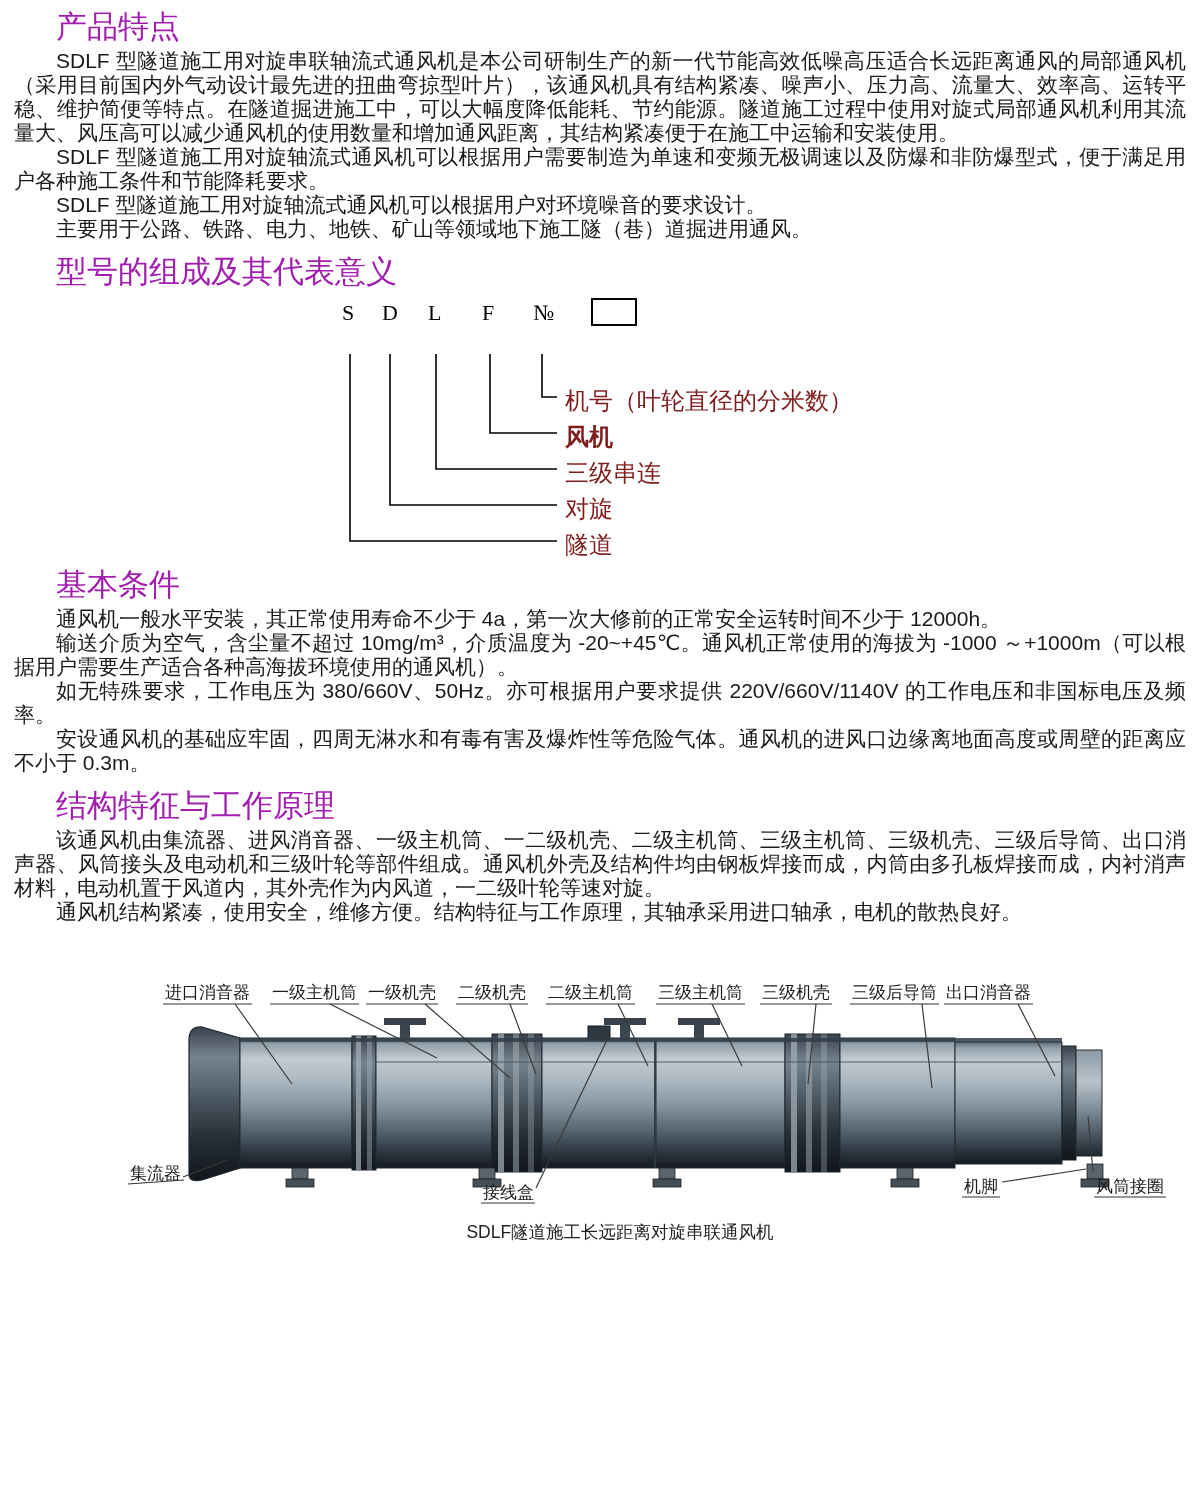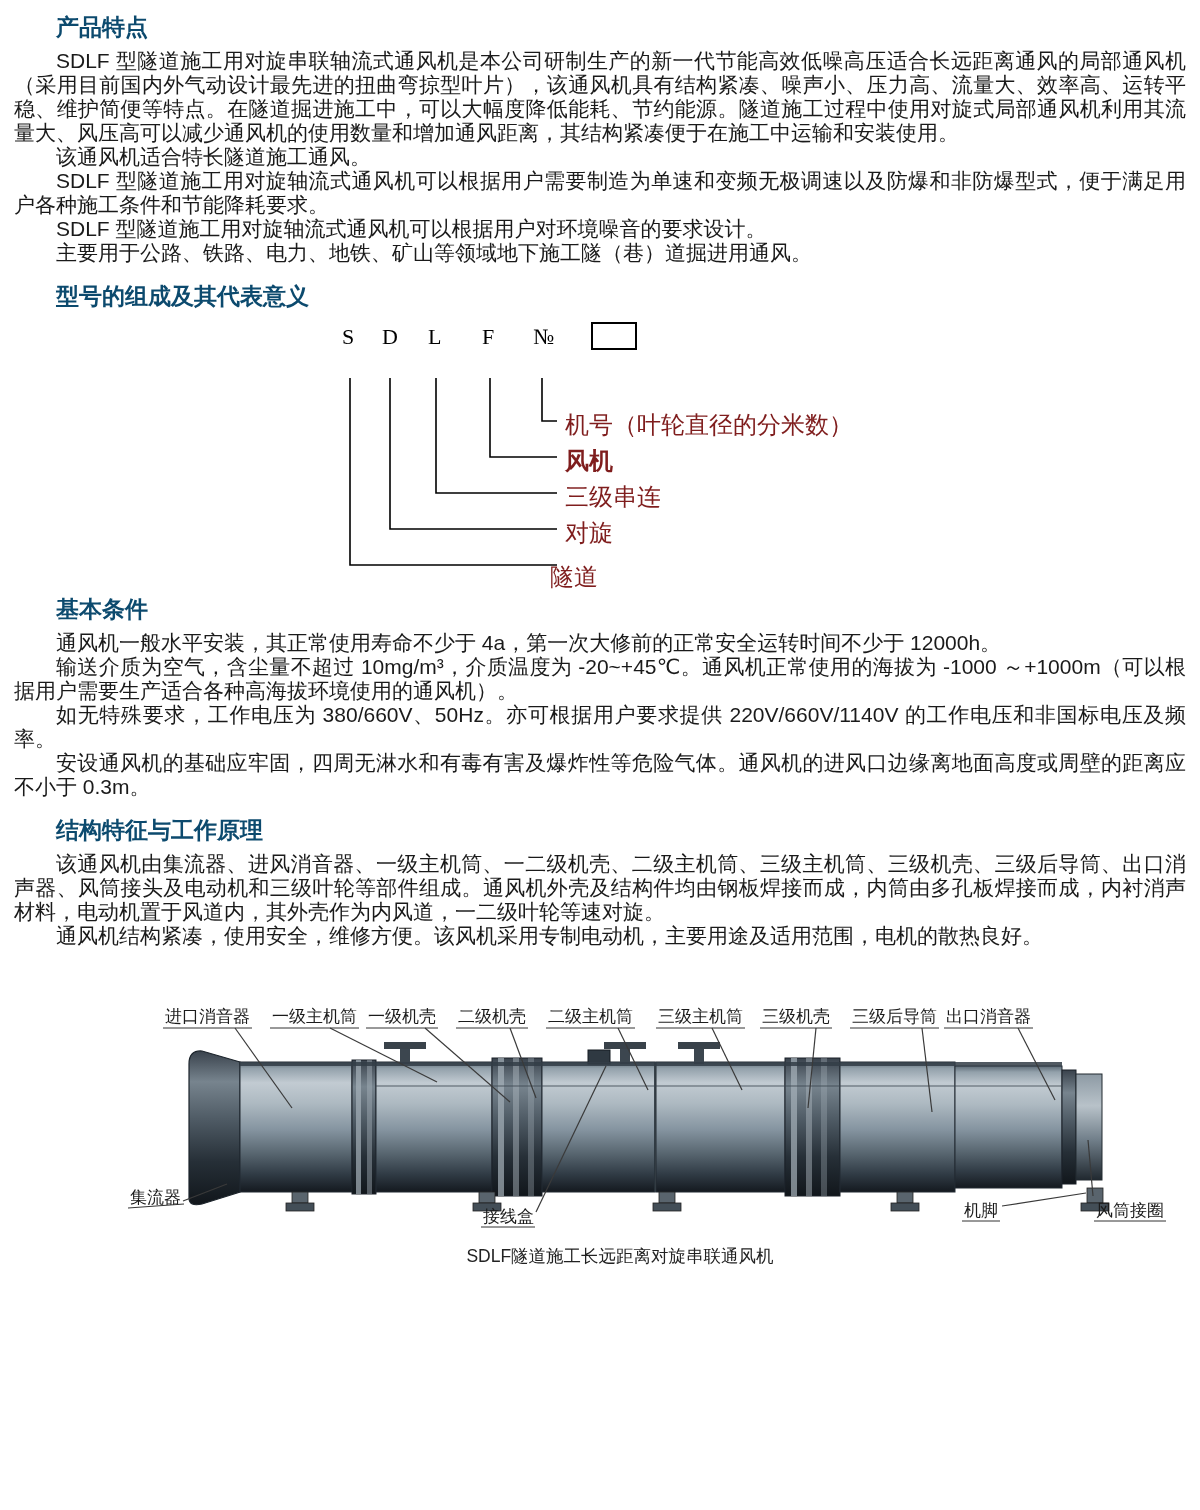--- a/index.html
+++ b/index.html
@@ -7,24 +7,24 @@
     position:relative;
     width:1200px;
     min-height:1510px;
     box-sizing:border-box;
     padding:10px 14px 14px 14px;
     font-family:"Liberation Sans","DejaVu Sans",sans-serif;
     color:#1a1a1a;
     background:#ffffff;
   }
   h2.sec{
-    color:#0c4a6e;
-    font-size:23px;
+    color:#a21caf;
+    font-size:31px;
     line-height:30px;
-    font-weight:bold;
+    font-weight:normal;
     margin:16px 0 7px 42px;
   }
   h2.sec.first{margin-top:2px;}
   h2.sec.tight{margin-top:18px;}
   p.body{
     font-size:21px;
     line-height:24px;
     margin:0;
     text-indent:2em;
     text-align:justify;
@@ -52,21 +52,20 @@
   svg.abs{position:absolute;left:0;top:0;}
   .fan-wrap{margin-top:42px;}
 </style>
 </head>
 <body>
 
 <div class="page">
 
   <h2 class="sec first">产品特点</h2>
   <p class="body">SDLF 型隧道施工用对旋串联轴流式通风机是本公司研制生产的新一代节能高效低噪高压适合长远距离通风的局部通风机（采用目前国内外气动设计最先进的扭曲弯掠型叶片），该通风机具有结构紧凑、噪声小、压力高、流量大、效率高、运转平稳、维护简便等特点。在隧道掘进施工中，可以大幅度降低能耗、节约能源。隧道施工过程中使用对旋式局部通风机利用其流量大、风压高可以减少通风机的使用数量和增加通风距离，其结构紧凑便于在施工中运输和安装使用。</p>
-  <p class="body">该通风机适合特长隧道施工通风。</p>
   <p class="body">SDLF 型隧道施工用对旋轴流式通风机可以根据用户需要制造为单速和变频无极调速以及防爆和非防爆型式，便于满足用户各种施工条件和节能降耗要求。</p>
   <p class="body">SDLF 型隧道施工用对旋轴流式通风机可以根据用户对环境噪音的要求设计。</p>
 
   <p class="body">主要用于公路、铁路、电力、地铁、矿山等领域地下施工隧（巷）道掘进用通风。</p>
 
   <h2 class="sec">型号的组成及其代表意义</h2>
 
   <div class="model-diagram">
     <svg class="abs" width="1172" height="258" viewBox="0 0 1172 258">
       <polyline points="528,60 528,103 543,103" fill="none" stroke="#000" stroke-width="1.6"></polyline>
@@ -80,33 +79,33 @@
     <span class="model-letter" style="left:368px;top:6px;">D</span>
     <span class="model-letter" style="left:414px;top:6px;">L</span>
     <span class="model-letter" style="left:468px;top:6px;">F</span>
     <span class="model-letter" style="left:519px;top:6px;">№</span>
     <div class="model-box" style="left:577px;top:4px;"></div>
 
     <span class="model-label" style="left:551px;top:91px;">机号（叶轮直径的分米数）</span>
     <span class="model-label" style="left:551px;top:127px;font-weight:bold;">风机</span>
     <span class="model-label" style="left:551px;top:163px;">三级串连</span>
     <span class="model-label" style="left:551px;top:199px;">对旋</span>
-    <span class="model-label" style="left:536px;top:235px;margin-top:8px;">隧道</span>
+    <span class="model-label" style="left:551px;top:235px;">隧道</span>
   </div>
 
   <h2 class="sec tight">基本条件</h2>
   <p class="body">通风机一般水平安装，其正常使用寿命不少于 4a，第一次大修前的正常安全运转时间不少于 12000h。</p>
   <p class="body">输送介质为空气，含尘量不超过 10mg/m³，介质温度为 -20~+45℃。通风机正常使用的海拔为 -1000 ～+1000m（可以根据用户需要生产适合各种高海拔环境使用的通风机）。</p>
   <p class="body">如无特殊要求，工作电压为 380/660V、50Hz。亦可根据用户要求提供 220V/660V/1140V 的工作电压和非国标电压及频率。</p>
   <p class="body">安设通风机的基础应牢固，四周无淋水和有毒有害及爆炸性等危险气体。通风机的进风口边缘离地面高度或周壁的距离应不小于 0.3m。</p>
 
   <h2 class="sec">结构特征与工作原理</h2>
   <p class="body">该通风机由集流器、进风消音器、一级主机筒、一二级机壳、二级主机筒、三级主机筒、三级机壳、三级后导筒、出口消声器、风筒接头及电动机和三级叶轮等部件组成。通风机外壳及结构件均由钢板焊接而成，内筒由多孔板焊接而成，内衬消声材料，电动机置于风道内，其外壳作为内风道，一二级叶轮等速对旋。</p>
 
-  <p class="body">通风机结构紧凑，使用安全，维修方便。该风机采用专制电动机，主要用途及适用范围，电机的散热良好。</p>
+  <p class="body">通风机结构紧凑，使用安全，维修方便。结构特征与工作原理，其轴承采用进口轴承，电机的散热良好。</p>
 
   <div class="fan-wrap">
     <svg width="1172" height="295" viewBox="14 0 1172 295">
       <defs>
         <linearGradient id="gmetal" x1="0" y1="0" x2="0" y2="1">
           <stop offset="0" stop-color="#5d6b76"></stop>
           <stop offset="0.05" stop-color="#93a1ab"></stop>
           <stop offset="0.16" stop-color="#c2cbd2"></stop>
           <stop offset="0.32" stop-color="#adb9c1"></stop>
           <stop offset="0.52" stop-color="#8594a0"></stop>

